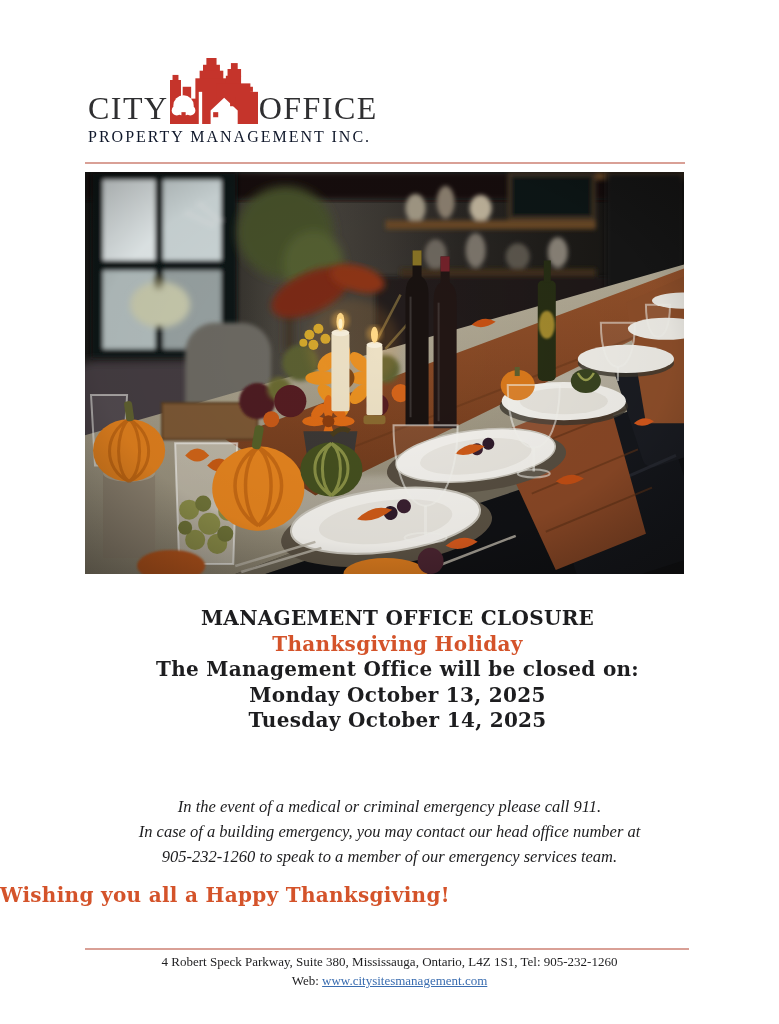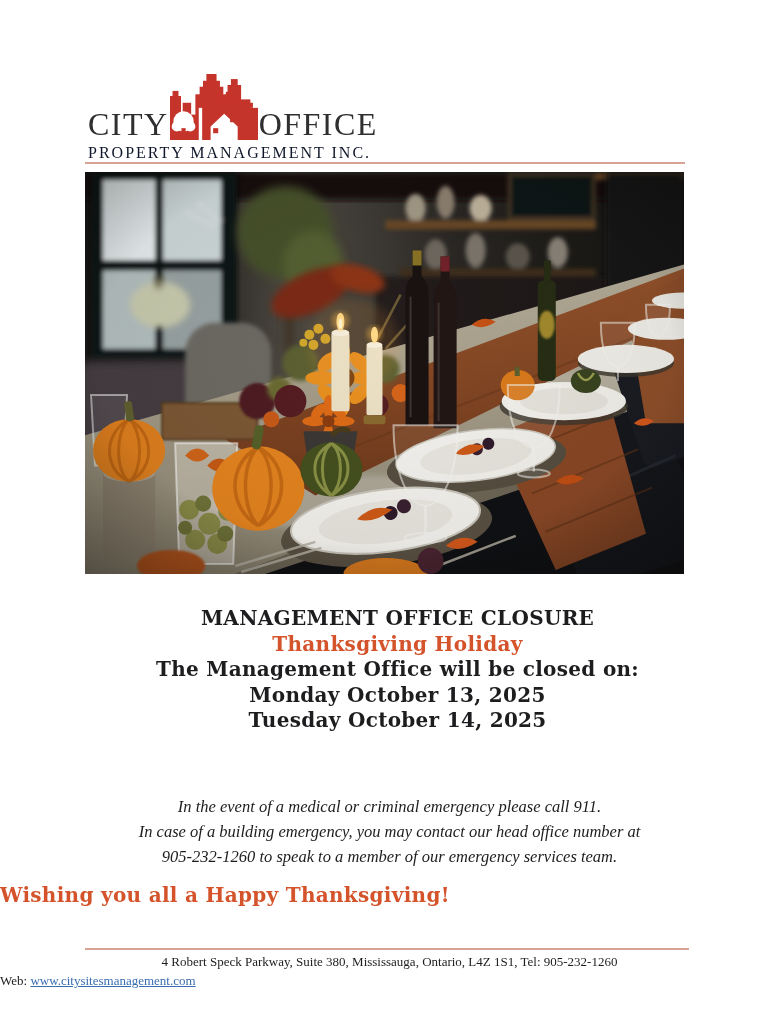--- a/index.html
+++ b/index.html
@@ -1,20 +1,20 @@
 <!DOCTYPE html>
 <html><head>
 <meta charset="utf-8">
 <style>
   html,body{margin:0;padding:0;background:#ffffff;}
   .page{position:relative;width:779px;height:1024px;background:#ffffff;overflow:hidden;
         font-family:"DejaVu Serif","Liberation Serif",serif;color:#1d1d1f;}
 
   
-  .logo{position:absolute;left:88px;top:72px;width:260px;}
+  .logo{position:absolute;left:88px;top:56px;width:260px;}
   .logo-row{display:flex;align-items:flex-end;height:68px;}
   .logo-word{font-family:"Liberation Serif",serif;font-size:32px;line-height:1;
              color:#2f2f31;letter-spacing:1.5px;}
   .logo-icon{width:88px;height:66px;margin:0 1px;flex:0 0 auto;}
   .logo-tagline{margin-top:4px;font-family:"Liberation Serif",serif;font-size:16px;
                 letter-spacing:2px;color:#0f172a;white-space:nowrap;}
 
   
   .rule{position:absolute;left:85px;width:600px;height:2px;background:#d9a096;}
   .rule-top{top:162px;}
@@ -34,21 +34,21 @@
   .emergency{position:absolute;left:0;top:794px;width:779px;text-align:center;font-style:italic;}
   .emergency p{margin:0;font-family:"Liberation Serif",serif;font-size:16.5px;
                line-height:25px;font-weight:400;}
 
   .greeting{position:absolute;left:0;top:883px;width:622px;text-align:left;
             margin:0;font-size:20px;font-weight:700;color:#d4532a;letter-spacing:.3px;}
 
   
   .footer-address{position:absolute;left:0;top:952px;width:779px;text-align:center;
             margin:0;font-family:"Liberation Serif",serif;font-size:13px;line-height:19px;}
-  .footer-web{position:absolute;left:0;top:971px;width:779px;
+  .footer-web{position:absolute;left:0;top:971px;width:779px;text-align:center;
             margin:0;font-family:"Liberation Serif",serif;font-size:13px;line-height:19px;}
   .footer-web a{color:#3a6db0;text-decoration:underline;cursor:pointer;}
 </style>
 </head>
 <body>
 
 <div class="page">
 
   <header class="logo">
     <div class="logo-row">

